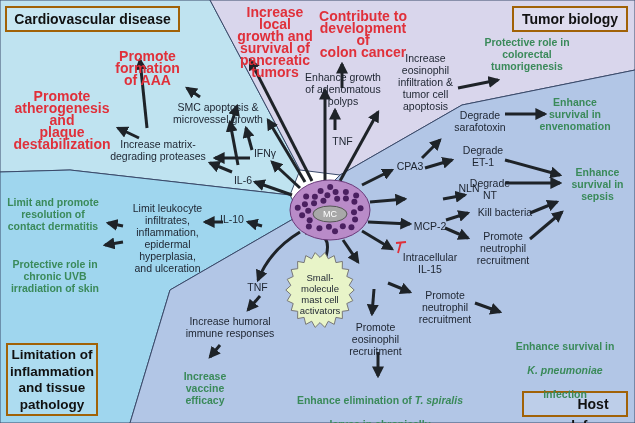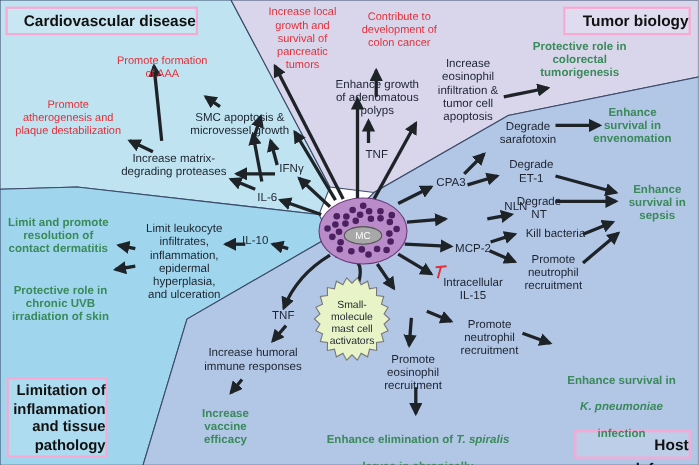--- a/index.html
+++ b/index.html
@@ -1,23 +1,23 @@
 <!DOCTYPE html>
 <html><head>
 <meta charset="utf-8">
 <style>
   html, body { margin:0; padding:0; }
   body { width:635px; height:423px; overflow:hidden; background:#fff; font-family:"Liberation Sans", sans-serif; }
   #stage { position:relative; width:635px; height:423px; }
   svg#bg { position:absolute; left:0; top:0; }
   .t { position:absolute; font-family:"Liberation Sans", sans-serif; text-align:center; line-height:12px; white-space:pre-line; }
   .node { color:#1d2430; font-size:10.5px; }
-  .red { color:#e0303a; font-weight:normal; font-size:10px; }
+  .red { color:#e0303a; font-weight:bold; font-size:14px; }
   .green { color:#3a8a5a; font-weight:bold; font-size:10.5px; }
-  .box { position:absolute; border:2px solid #f9a8d4; background:rgba(255,255,255,0.15); font-weight:bold; color:#111; text-align:right; font-family:"Liberation Sans", sans-serif; box-sizing:border-box; }
+  .box { position:absolute; border:2px solid #a16207; background:rgba(255,255,255,0.15); font-weight:bold; color:#111; text-align:center; font-family:"Liberation Sans", sans-serif; box-sizing:border-box; }
 </style>
 </head>
 <body>
 
 <div id="stage">
   <svg id="bg" width="635" height="423" viewBox="0 0 635 423">
     <defs>
       <marker id="ah" viewBox="0 0 10 10" refX="8" refY="5" markerWidth="4" markerHeight="4" orient="auto-start-reverse">
         <path d="M0,0 L10,5 L0,10 z" fill="#1e2328"></path>
       </marker>

